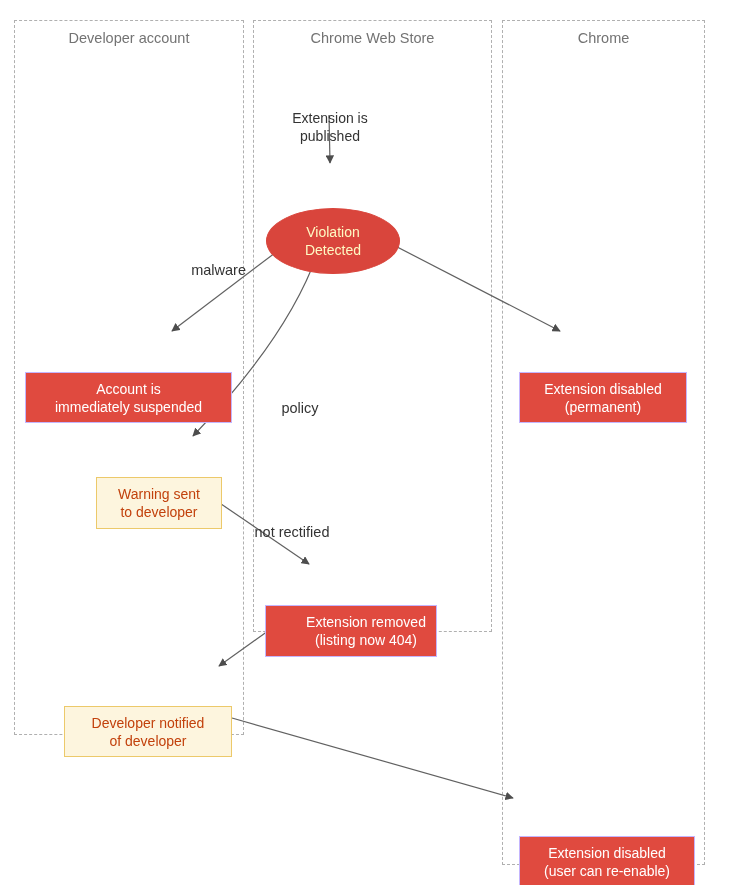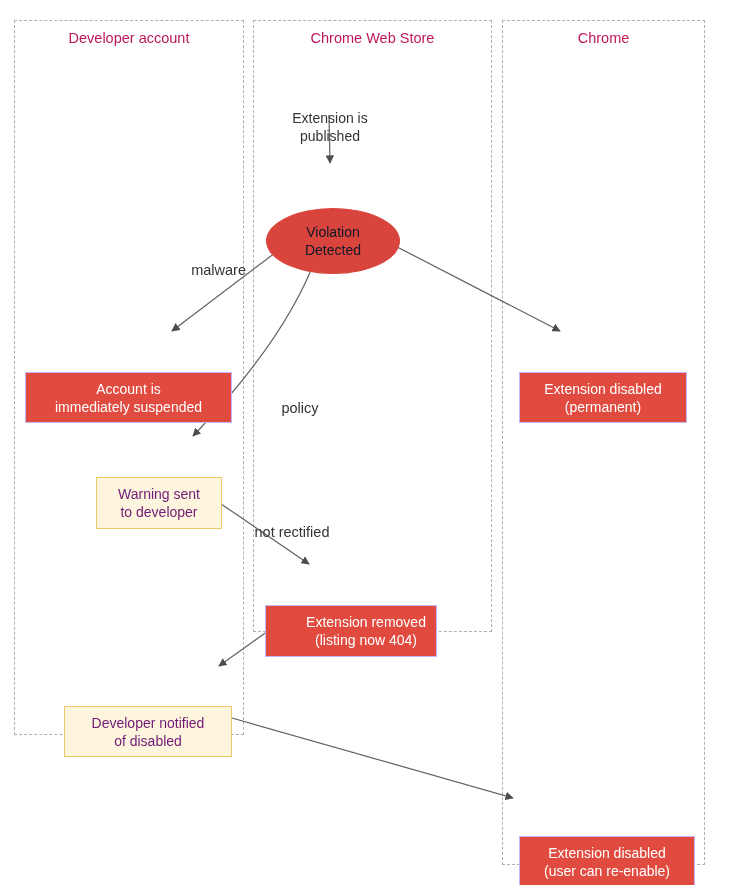--- a/index.html
+++ b/index.html
@@ -20,21 +20,21 @@
   }
   .lane {
     position: absolute;
     border: 1.4px dashed #b0b0b0;
     box-sizing: border-box;
     background: transparent;
   }
   .lane-title {
     position: absolute;
     text-align: center;
-    color: #be185d;
+    color: #737373;
     font-size: 14.5px;
     line-height: 18px;
     white-space: nowrap;
   }
   .node {
     position: absolute;
     box-sizing: border-box;
     display: flex;
     align-items: center;
     justify-content: center;
@@ -44,27 +44,27 @@
     margin-top: 36px;
   }
   .node-red {
     background: #e04a3f;
     border: 1px solid #c4b5fd;
     color: #ffffff;
   }
   .node-yellow {
     background: #fdf5de;
     border: 1px solid #ecc96a;
-    color: #701a75;
+    color: #c2410c;
   }
   .node-ellipse {
     background: #d9453c;
     border: 1px solid #d9453c;
     border-radius: 50%;
-    color: #0f172a;
+    color: #fef9c3;
     justify-content: flex-end;
   }
   .node-plain {
     color: #333333;
     background: transparent;
     border: none;
   }
   .edge-label {
     position: absolute;
     color: #333333;
@@ -138,21 +138,21 @@
 to developer</span>
   </div>
 
   <div class="node node-red" style="left:265px; top:569px; width:172px; height:52px;padding-left:30px;">
     <span class="node-text">Extension removed
 (listing now 404)</span>
   </div>
 
   <div class="node node-yellow" style="left:64px; top:670px; width:168px; height:51px;">
     <span class="node-text">Developer notified
-of disabled</span>
+of developer</span>
   </div>
 
   <div class="node node-red" style="left:519px; top:336px; width:168px; height:51px;">
     <span class="node-text">Extension disabled
 (permanent)</span>
   </div>
 
   <div class="node node-red" style="left:519px; top:800px; width:176px; height:51px;">
     <span class="node-text">Extension disabled
 (user can re-enable)</span>

